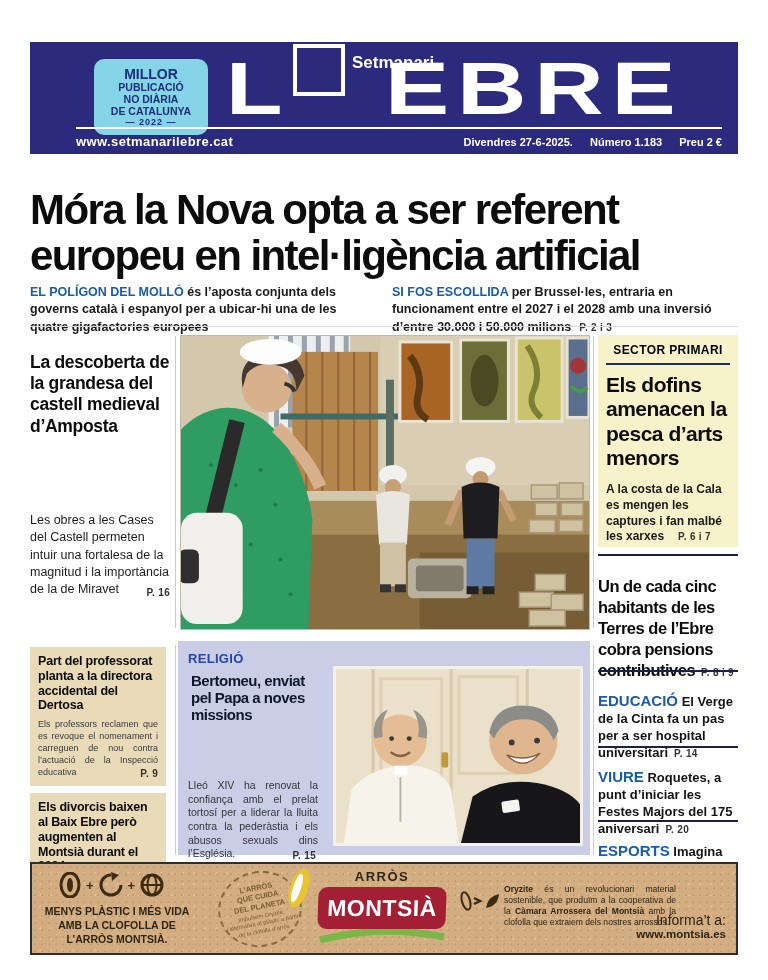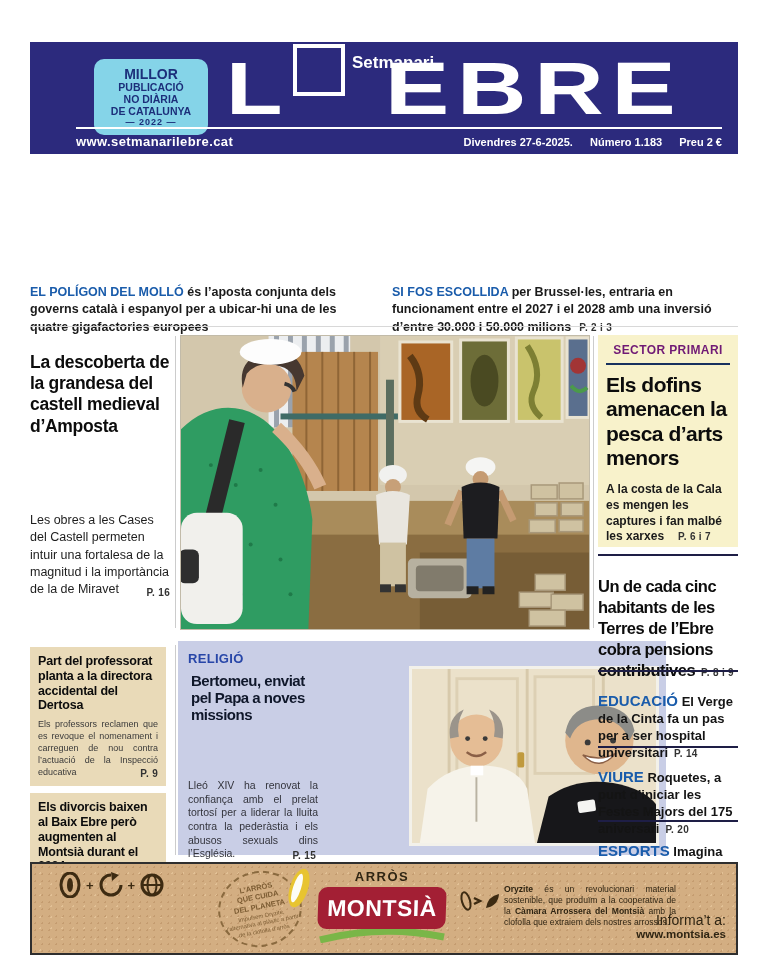--- a/index.html
+++ b/index.html
@@ -54,35 +54,35 @@
   .tan-box{background:#e9dab8;padding:7px 8px 8px;position:relative;margin-bottom:7px;}
   .tan-box h3{margin:0;font-size:12.5px;line-height:1.18;letter-spacing:-.2px;color:#0c0c0c;}
   .tan-box .box-body{margin-top:6px;font-size:9px;line-height:1.32;color:#3a3a3a;text-align:justify;}
   .tan-box .page-marker{position:absolute;right:8px;bottom:7px;}
 
   
   .photo1{left:180px;top:335px;width:410px;height:295px;border:1px solid #c2bba9;box-sizing:border-box;}
   .photo1 svg{display:block;width:100%;height:100%;}
 
   
-  .religio{left:178px;top:641px;width:488px;height:214px;background:#c9cee6;box-sizing:border-box;
+  .religio{left:178px;top:641px;width:412px;height:214px;background:#c9cee6;box-sizing:border-box;
            padding:8px 10px;}
   .religio .label{font-size:13px;font-weight:bold;color:#2746a8;letter-spacing:.3px;}
   .religio h2{margin:6px 3px 0;width:134px;font-size:15px;line-height:1.12;letter-spacing:-.5px;color:#0f172a;}
   .religio .rel-body{position:absolute;left:10px;top:138px;width:130px;font-size:10.5px;line-height:1.3;
                      color:#33343c;text-align:justify;}
   .religio .page-marker{position:absolute;right:2px;bottom:-1px;}
   .photo2{position:absolute;right:7px;top:25px;width:250px;height:180px;border:3px solid #f3f1ea;
           box-sizing:border-box;background:#ebe1ca;}
   .photo2 svg{display:block;width:100%;height:100%;}
 
   
   .ybox{left:598px;top:335px;width:140px;height:212px;background:#f8f2cb;box-sizing:border-box;
         padding:8px 8px 0;}
-  .ybox .label{display:block;text-align:center;font-size:12px;font-weight:bold;color:#701a75;letter-spacing:.4px;}
+  .ybox .label{display:block;text-align:center;font-size:12px;font-weight:bold;color:#000000;letter-spacing:.4px;}
   .ybox .label-rule{height:2px;background:#17315e;margin:6px 0 8px;}
   .ybox h2{margin:0;font-size:21px;line-height:1.16;letter-spacing:-.5px;color:#0c0c0c;}
   .ybox .ybody{position:relative;margin-top:12px;font-size:12px;font-weight:bold;line-height:1.3;color:#1a1a1a;}
   .ybox .page-marker{margin-left:6px;padding-left:8px;}
 
   .rule-r{left:598px;width:140px;height:2px;background:#1e1e46;}
   .pensions{left:598px;top:562px;width:140px;font-size:16.5px;font-weight:bold;line-height:1.27;
             letter-spacing:-.5px;color:#0c0c0c;}
   .pensions .page-marker{margin-left:6px;}
   .brief{left:598px;width:140px;font-size:13px;font-weight:bold;line-height:1.3;color:#141414;}
@@ -140,20 +140,21 @@
     <div class="mast-bottom">
       <span class="website">www.setmanarilebre.cat</span>
       <span class="dateline">
         <span>Divendres 27-6-2025.</span>
         <span>Número 1.183</span>
         <span>Preu 2 €</span>
       </span>
     </div>
   </header>
 
+  <h1 class="abs h1">Móra la Nova opta a ser referent europeu en intel·ligència artificial</h1>
 
   <p class="abs sub sub-left"><span class="lead-in">EL POLÍGON DEL MOLLÓ</span><span> és l’aposta conjunta dels governs català i espanyol per a ubicar-hi una de les quatre gigafactories europees</span></p>
 
   <p class="abs sub sub-right"><span class="lead-in">SI FOS ESCOLLIDA</span><span> per Brussel·les, entraria en funcionament entre el 2027 i el 2028 amb una inversió d’entre 30.000 i 50.000 milions</span><span class="page-marker">P. 2 i 3</span></p>
 
   <div class="abs rule-top"></div>
 
   <div class="abs vr" style="left:175px;top:336px;height:292px;"></div>
   <div class="abs vr" style="left:593px;top:336px;height:292px;"></div>
   <div class="abs vr" style="left:175px;top:645px;height:210px;"></div>
@@ -348,20 +349,21 @@
         <path d="M13 3 a10 10 0 1 0 10 10" fill="none" stroke="#3d2b12" stroke-width="3"></path>
         <path d="M13 0 l8 3 -7 6 Z" fill="#3d2b12"></path>
       </svg>
       <span>+</span>
       <svg width="26" height="26" viewBox="0 0 26 26">
         <circle cx="13" cy="13" r="10" fill="none" stroke="#3d2b12" stroke-width="3"></circle>
         <ellipse cx="13" cy="13" rx="4.5" ry="10" fill="none" stroke="#3d2b12" stroke-width="2"></ellipse>
         <line x1="3" y1="13" x2="23" y2="13" stroke="#3d2b12" stroke-width="2"></line>
       </svg>
     </div>
+    <div class="ad-left-text">MENYS PLÀSTIC I MÉS VIDA AMB LA CLOFOLLA DE L’ARRÒS MONTSIÀ.</div>
 
     <div class="stamp">
       <div class="stamp-title">L’ARRÒS
 QUE CUIDA
 DEL PLANETA</div>
       <div class="stamp-small">Impulsem Oryzite, l’alternativa al plàstic a partir de la clofolla d’arròs</div>
     </div>
     <svg class="stamp-husk" width="30" height="44" viewBox="0 0 30 44">
       <ellipse cx="15" cy="22" rx="9" ry="20" fill="#e8c430" transform="rotate(18 15 22)"></ellipse>
       <ellipse cx="13" cy="22" rx="4" ry="15" fill="#fdfdf6" transform="rotate(18 13 22)"></ellipse>

